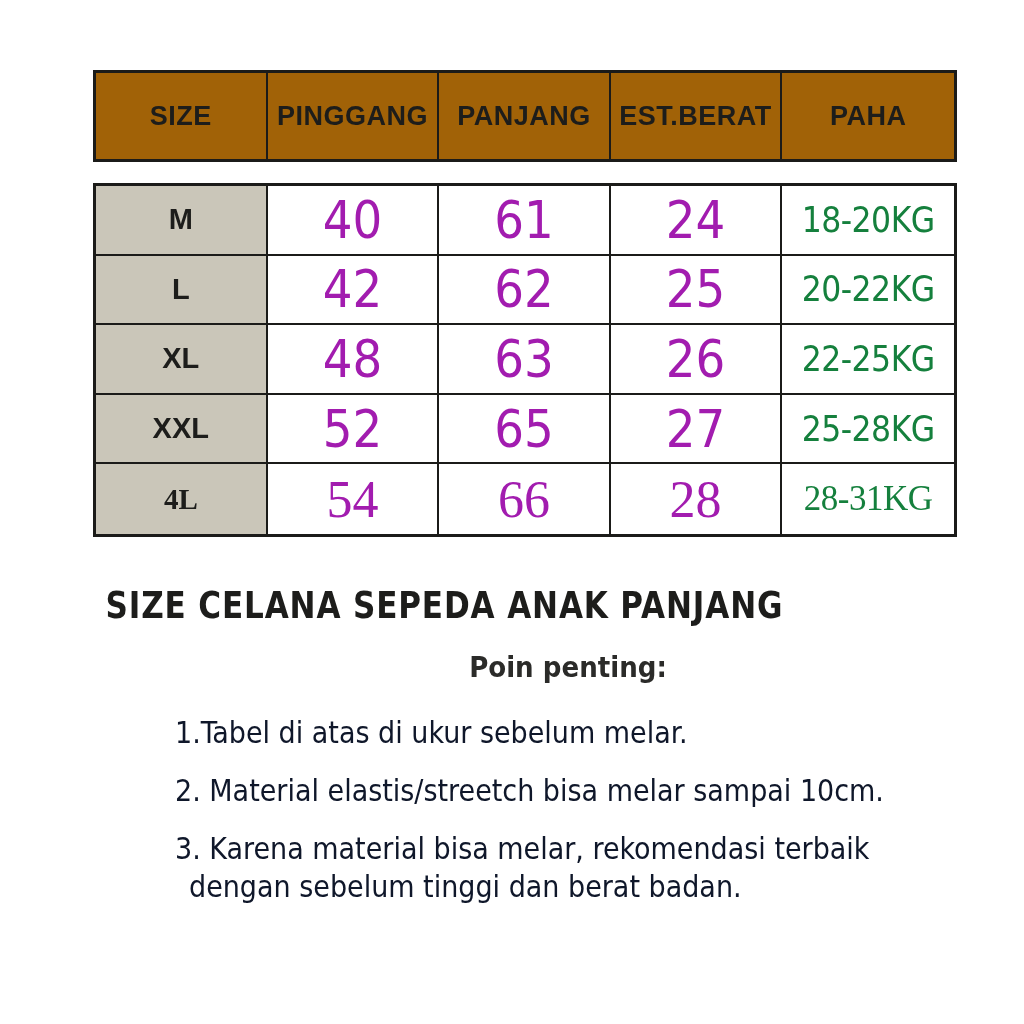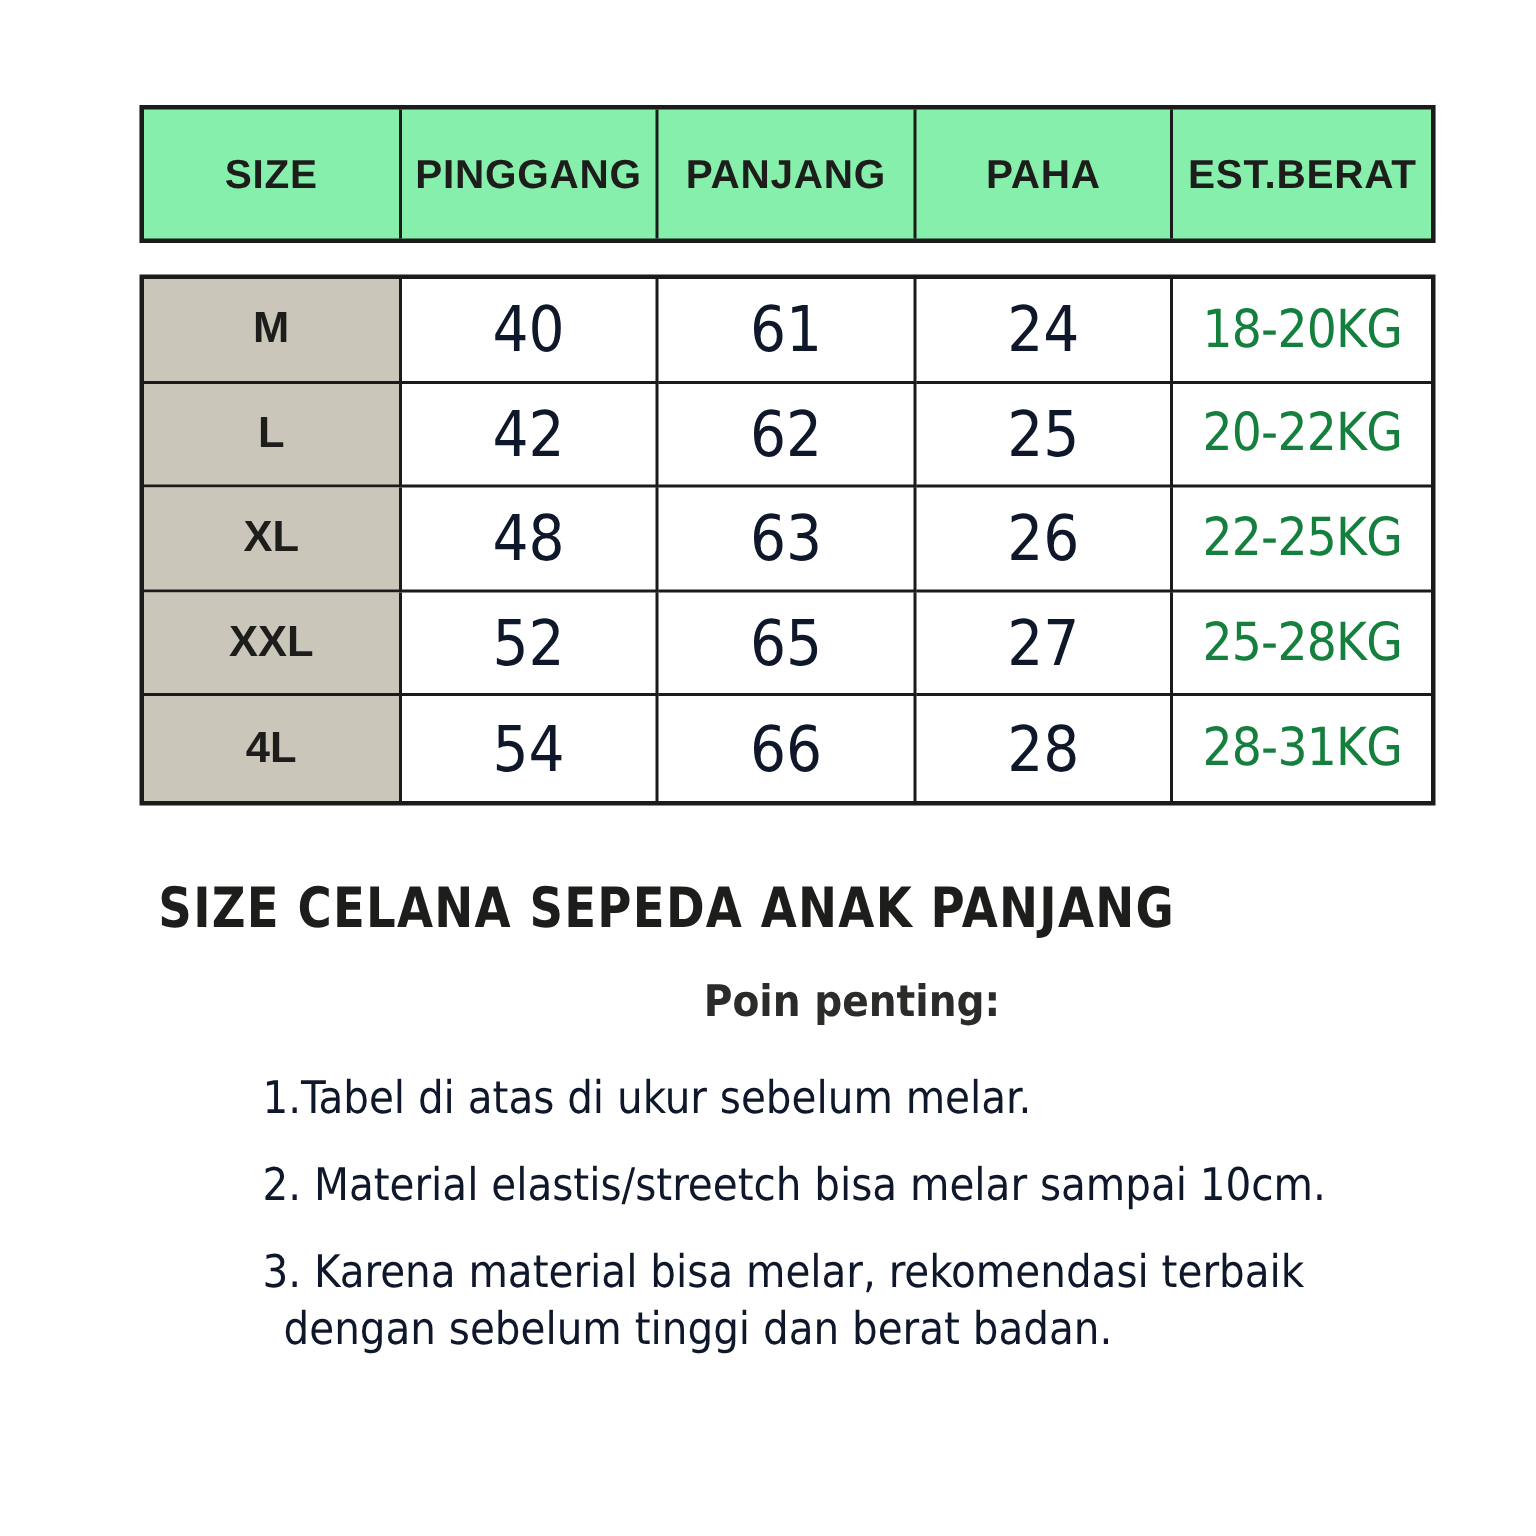--- a/index.html
+++ b/index.html
@@ -9,21 +9,21 @@
     background: #ffffff;
     overflow: hidden;
     font-family: "DejaVu Sans", sans-serif;
   }
 
   
   .header-grid {
     position: absolute; left: 93px; top: 70px;
     width: 864px; height: 92px;
     display: grid; grid-template-columns: repeat(5, 1fr);
-    background: #86efac;
+    background: #a16207;
     border: 3px solid #1b1b19;
     box-sizing: border-box;
   }
   .header-grid .cell { border-right: 2px solid #1b1b19; }
   .header-grid .cell:last-child { border-right: none; }
 
   
   .body-grid {
     position: absolute; left: 93px; top: 183px;
     width: 864px; height: 354px;
@@ -32,21 +32,21 @@
     grid-template-rows: repeat(5, 1fr);
     background: #ffffff;
     border: 3px solid #1b1b19;
     box-sizing: border-box;
   }
   .body-grid .cell {
     border-right: 2px solid #1b1b19;
     border-bottom: 2px solid #1b1b19;
   }
   .body-grid .cell:nth-child(5n) { border-right: none; }
-  .body-grid .cell:nth-child(n+21) { border-bottom: none; }
+  .body-grid .cell:nth-child(n+21) { border-bottom: none; font-family: Liberation Serif, serif; }
 
   .cell {
     display: flex; align-items: center; justify-content: center;
     box-sizing: border-box;
     overflow: hidden;
   }
 
   .hdr-label {
     font-family: "Liberation Sans", sans-serif;
     font-weight: 700;
@@ -58,22 +58,22 @@
     background: #cac6b9;
     font-family: "Liberation Sans", sans-serif;
     font-weight: 700;
     font-size: 29px;
     color: #1d1d1b;
   }
   .num {
     font-family: "DejaVu Sans", sans-serif;
     font-stretch: condensed;
     font-weight: 400;
-    font-size: 42px;
-    color: #0f172a;
+    font-size: 52px;
+    color: #a21caf;
   }
   .kg {
     font-family: "DejaVu Sans", sans-serif;
     font-stretch: condensed;
     font-weight: 400;
     font-size: 35px;
     color: #15803d;
     letter-spacing: -0.5px;
   }
 
@@ -120,22 +120,22 @@
 </style>
 </head>
 <body>
 
 <div>
 
   <div class="header-grid">
     <div class="cell hdr-label">SIZE</div>
     <div class="cell hdr-label">PINGGANG</div>
     <div class="cell hdr-label">PANJANG</div>
+    <div class="cell hdr-label">EST.BERAT</div>
     <div class="cell hdr-label">PAHA</div>
-    <div class="cell hdr-label">EST.BERAT</div>
   </div>
 
   <div class="body-grid">
 
     <div class="cell size-col">M</div>
     <div class="cell num">40</div>
     <div class="cell num">61</div>
     <div class="cell num">24</div>
     <div class="cell kg">18-20KG</div>
 

